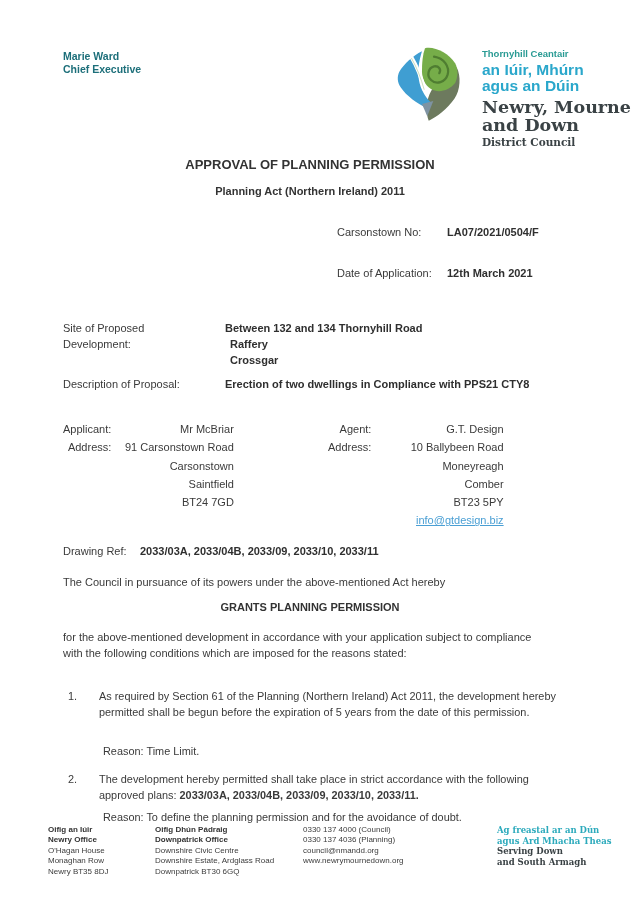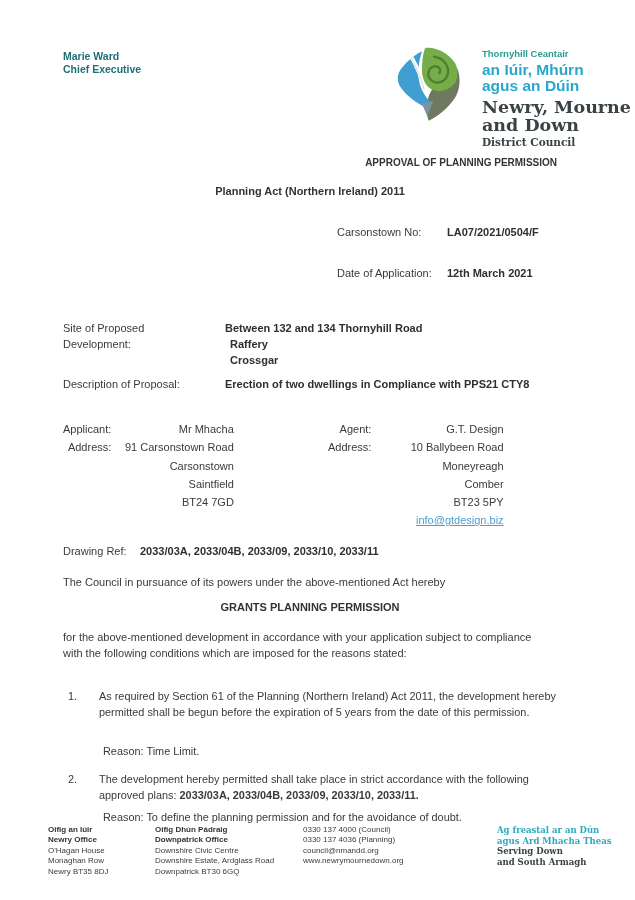--- a/index.html
+++ b/index.html
@@ -13,21 +13,21 @@
   
   .sender{left:63px;top:50px;font-size:10.5px;line-height:13px;font-weight:bold;color:#1d6f7a;}
   
   .logo-icon{left:390px;top:46px;}
   .logo-text{left:482px;top:48px;}
   .logo-irish-small{font-size:9.5px;font-weight:bold;color:#2a9b94;line-height:11px;}
   .logo-irish-big{font-size:15.5px;font-weight:bold;color:#2aa7cb;line-height:16px;margin-top:3px;}
   .logo-eng{font-family:"DejaVu Serif",serif;font-size:17.5px;font-weight:bold;color:#3a4245;line-height:18px;margin-top:4px;}
   .logo-sub{font-family:"DejaVu Serif",serif;font-size:10.5px;font-weight:bold;color:#3a4245;margin-top:2px;}
   
-  .title1{left:63px;top:157px;width:494px;text-align:right;font-size:10px;font-weight:bold;color:#333;}
+  .title1{left:63px;top:157px;width:494px;text-align:center;font-size:13px;font-weight:bold;color:#333;}
   .title2{left:63px;top:185px;width:494px;text-align:center;font-size:11px;font-weight:bold;color:#333;}
   
   .fs11{font-size:11px;}
   .lbl{color:#3a3a3a;}
   .val{color:#2f2f2f;font-weight:bold;}
   
   .site-labels{left:63px;top:320px;font-size:11px;line-height:16px;}
   .site-values{left:225px;top:320px;font-size:11px;line-height:16px;font-weight:bold;color:#2f2f2f;}
   .site-values .ind{padding-left:5px;}
   
@@ -101,21 +101,21 @@
   </div>
 
   <div class="abs fs11 lbl" style="left:63px;top:378px">Description of Proposal:</div>
   <div class="abs fs11 val" style="left:225px;top:378px">Erection of two dwellings in Compliance with PPS21 CTY8</div>
 
   <div class="abs aa" style="left:63px;top:420px">
     <div>Applicant:</div>
     <div>Address:</div>
   </div>
   <div class="abs aa" style="left:125px;top:420px">
-    <div>Mr Mhacha</div>
+    <div>Mr McBriar</div>
     <div>91 Carsonstown Road</div>
     <div class="addr-ind">Carsonstown</div>
     <div class="addr-ind">Saintfield</div>
     <div class="addr-ind">BT24 7GD</div>
   </div>
 
   <div class="abs aa" style="left:328px;top:420px">
     <div>Agent:</div>
     <div>Address:</div>
   </div>

